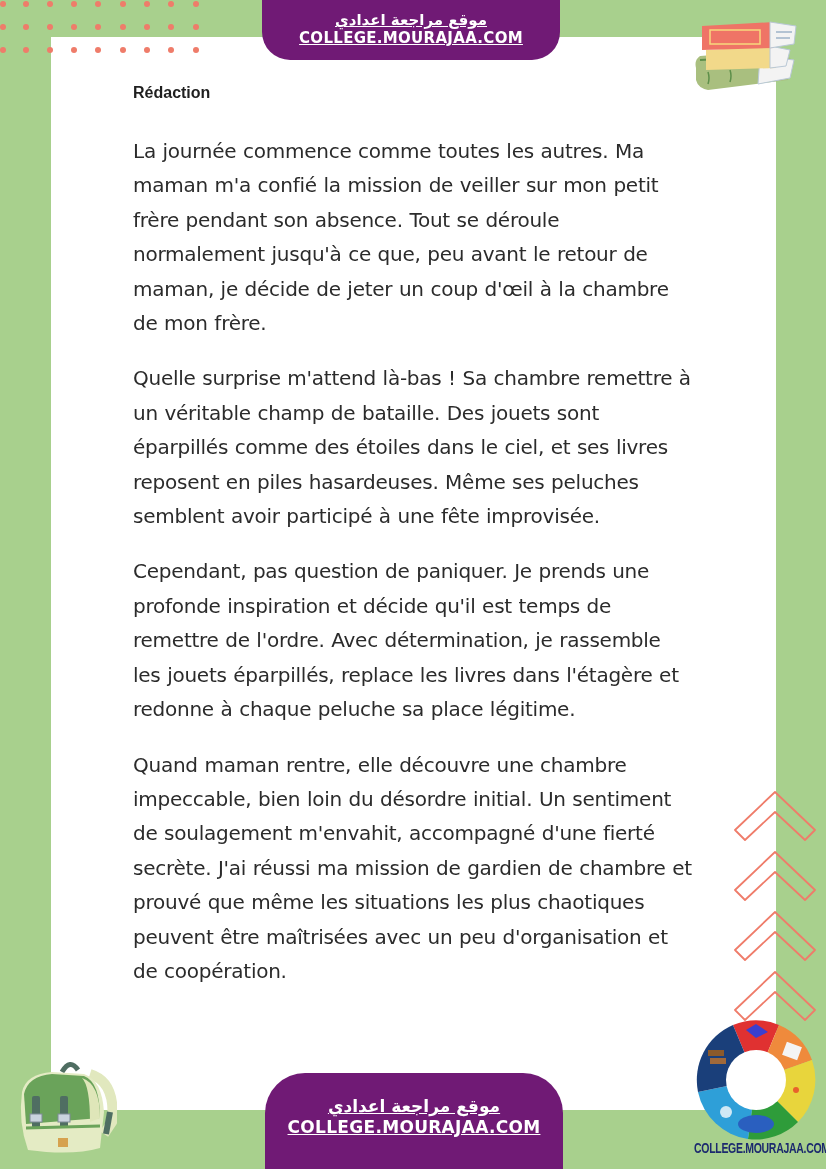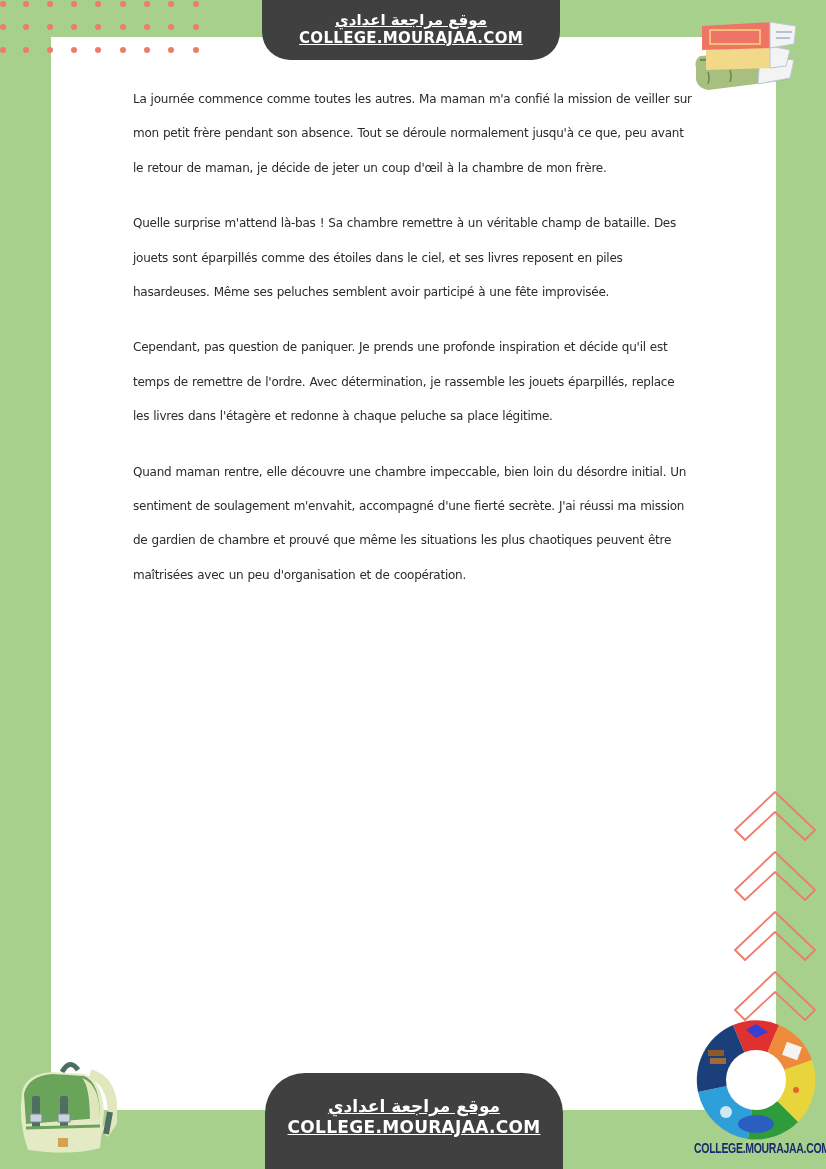--- a/index.html
+++ b/index.html
@@ -11,21 +11,21 @@
     .page {
       position: absolute; left: 51px; top: 37px; width: 725px; height: 1073px;
       background: #ffffff;
     }
     .dots { position: absolute; left: 0; top: 0; width: 210px; height: 60px; }
     .dot {
       position: absolute; width: 6px; height: 6px; border-radius: 50%;
       background: #ef7c6a;
     }
     .banner {
-      position: absolute; background: #404040; color: #ffffff; text-align: center;
+      position: absolute; background: #701a75; color: #ffffff; text-align: center;
       font-family: "DejaVu Sans", sans-serif;
     }
     .banner.top {
       left: 262px; top: 0; width: 298px; height: 60px;
       border-radius: 0 0 28px 28px;
     }
     .banner.bottom {
       left: 265px; top: 1073px; width: 298px; height: 96px;
       border-radius: 40px 40px 0 0;
     }
@@ -45,21 +45,21 @@
       position: absolute; left: 133px; top: 82px; width: 560px;
       color: #2a2a2a;
       font-family: "DejaVu Sans", sans-serif;
     }
     .title {
       font-family: "Liberation Sans", sans-serif;
       font-weight: bold; font-size: 16px; color: #1f1f1f;
       margin: 0 0 30px 0; line-height: 22px;
     }
     .para {
-      font-size: 12px; line-height: 34.4px; margin: 0 0 21px 0;
+      font-size: 20px; line-height: 34.4px; margin: 0 0 21px 0;
       letter-spacing: -0.25px; word-spacing: 0.5px;
       color: #2b2b2b;
     }
 
     .books { position: absolute; left: 690px; top: 10px; width: 115px; height: 85px; }
     .backpack { position: absolute; left: 12px; top: 1052px; width: 105px; height: 110px; }
     .chevrons { position: absolute; left: 733px; top: 790px; width: 85px; height: 245px; }
     .logo { position: absolute; left: 694px; top: 1020px; width: 124px; height: 145px; }
     .logo-text {
       position: absolute; left: 0; top: 122px; width: 124px; text-align: center;
@@ -114,20 +114,21 @@
   <path d="M70 46 L104 50 L100 68 L68 74 Z" fill="#f3f3f3" stroke="#b9c8d6" stroke-width="1"></path>
   <path d="M16 40 L86 36 L86 58 L16 60 Z" fill="#f2d98a"></path>
   <path d="M80 36 L100 40 L96 56 L80 58 Z" fill="#f3f3f3" stroke="#b9c8d6"></path>
   <path d="M12 16 L84 12 L84 38 L12 40 Z" fill="#ef7466"></path>
   <rect x="20" y="20" width="50" height="14" fill="none" stroke="#f7d97d" stroke-width="1.5"></rect>
   <path d="M80 12 L106 16 L104 34 L80 38 Z" fill="#f3f3f3" stroke="#b9c8d6"></path>
   <path d="M86 22 L102 22 M86 28 L100 28" stroke="#9fb4c9" stroke-width="1.5"></path>
 </svg>
 
 <div class="content">
+  <h1 class="title">Rédaction</h1>
   <p class="para">La journée commence comme toutes les autres. Ma maman m'a confié la mission de veiller sur mon petit frère pendant son absence. Tout se déroule normalement jusqu'à ce que, peu avant le retour de maman, je décide de jeter un coup d'œil à la chambre de mon frère.</p>
   <p class="para">Quelle surprise m'attend là-bas ! Sa chambre remettre à un véritable champ de bataille. Des jouets sont éparpillés comme des étoiles dans le ciel, et ses livres reposent en piles hasardeuses. Même ses peluches semblent avoir participé à une fête improvisée.</p>
   <p class="para">Cependant, pas question de paniquer. Je prends une profonde inspiration et décide qu'il est temps de remettre de l'ordre. Avec détermination, je rassemble les jouets éparpillés, replace les livres dans l'étagère et redonne à chaque peluche sa place légitime.</p>
   <p class="para">Quand maman rentre, elle découvre une chambre impeccable, bien loin du désordre initial. Un sentiment de soulagement m'envahit, accompagné d'une fierté secrète. J'ai réussi ma mission de gardien de chambre et prouvé que même les situations les plus chaotiques peuvent être maîtrisées avec un peu d'organisation et de coopération.</p>
 </div>
 
 <svg class="chevrons" viewBox="0 0 85 245">
   <g fill="none" stroke="#ef7c6a" stroke-width="1.8" stroke-linejoin="round">
     <path d="M2 40 L42 2 L82 40 L72 50 L42 22 L12 50 Z"></path>
     <path d="M2 100 L42 62 L82 100 L72 110 L42 82 L12 110 Z"></path>

